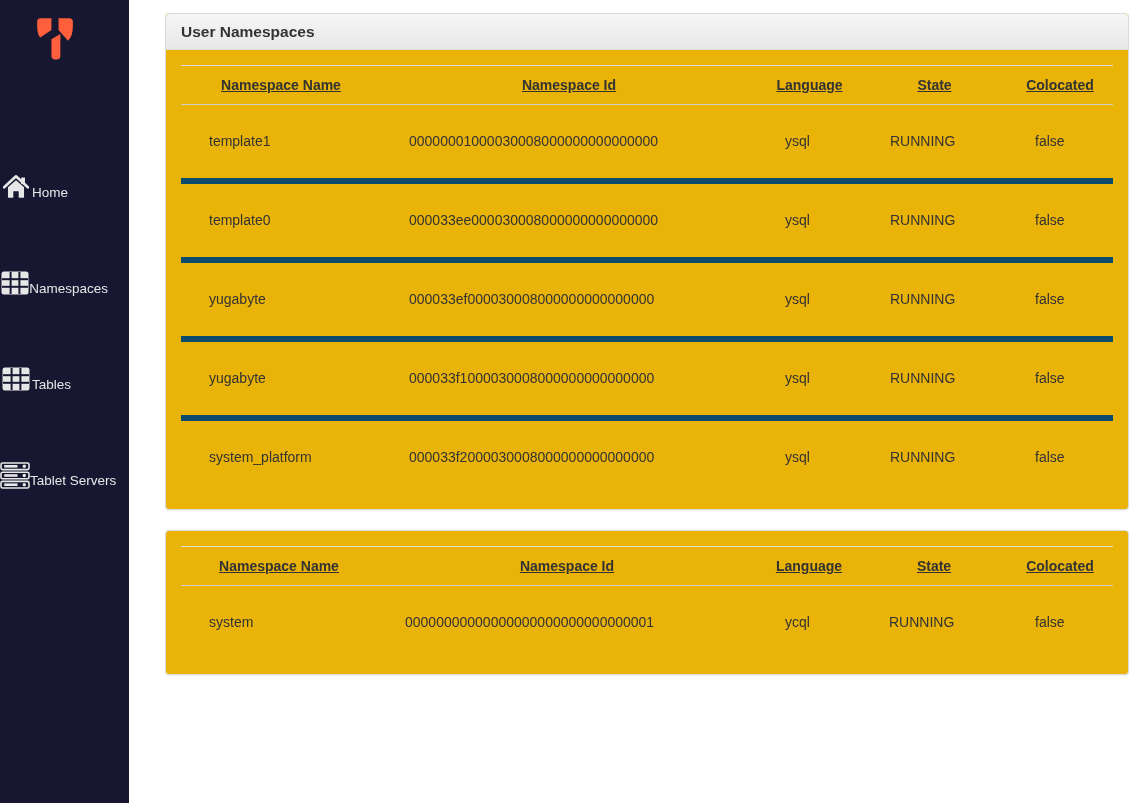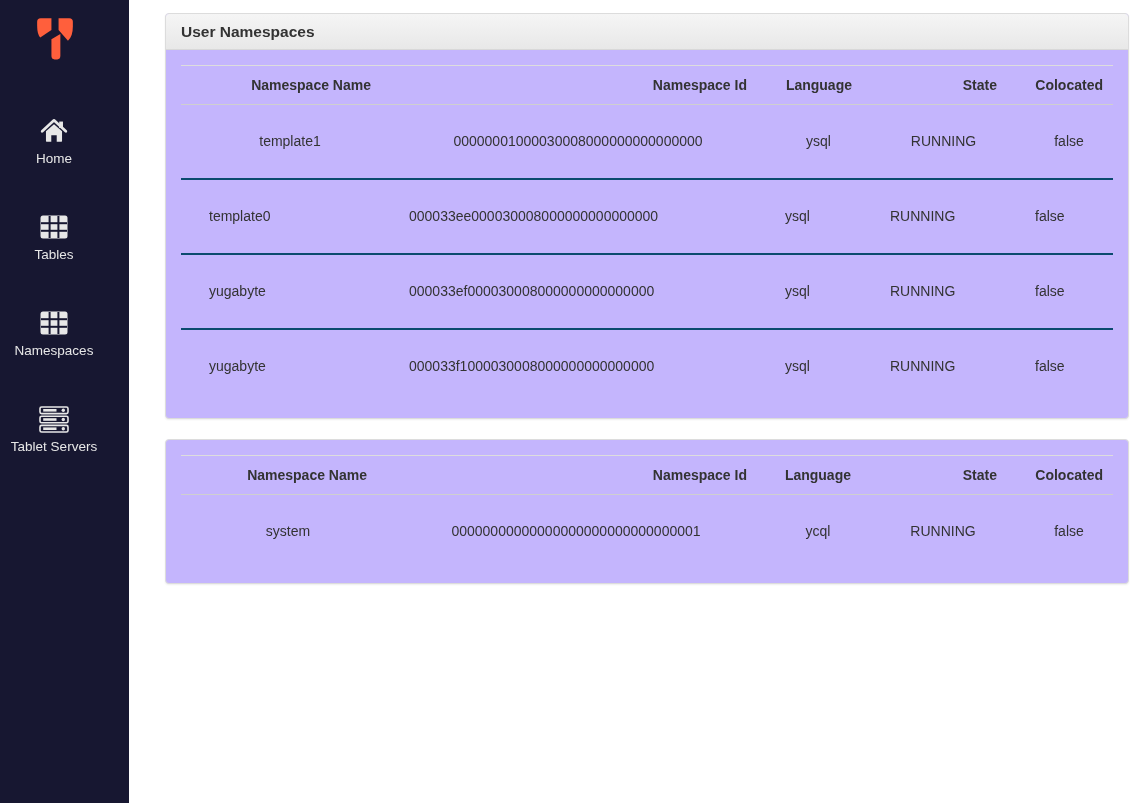--- a/index.html
+++ b/index.html
@@ -15,65 +15,66 @@
   .sidebar {
     position:absolute; left:0; top:0; bottom:0; width:129px;
     background:#171731;
   }
   .logo-link {
     position:absolute; top:13px; left:29px; width:52px; height:50px;
     display:block; cursor:pointer;
   }
   .nav { position:absolute; top:105px; left:0; width:108px; }
   .nav-item {
-    height:96px; display:flex; flex-direction:column; align-items:center;
+    height:96px; display:flex; align-items:flex-end;
     padding-top:12px; cursor:pointer;
   }
   .nav-icon {
     width:32px; height:28px; display:flex; align-items:center; justify-content:center;
   }
   .nav-label {
     margin-top:6px; font-size:13.5px; color:#e7e7e7; white-space:nowrap; line-height:16px;
   }
 
   
   .main { margin-left:129px; padding:13px 10px 0 36px; }
 
   .panel {
-    border:1px solid #dcdcdc; border-radius:4px; background:#c4b5fd;
+    border:1px solid #dcdcdc; border-radius:4px; background:#eab308;
     margin-bottom:20px;
     box-shadow:0 1px 2px rgba(0,0,0,0.07);
   }
   .panel-heading {
     background:linear-gradient(to bottom, #f5f5f5 0%, #e8e8e8 100%);
     border-bottom:1px solid #d8d8d8;
     border-radius:3px 3px 0 0;
     padding:8px 15px;
     font-size:15.5px; font-weight:700; color:#333; line-height:19px;
   }
   .panel-body { padding:15px; }
 
   table {
     width:100%; border-collapse:collapse; table-layout:fixed;
     font-size:14px; color:#333;
   }
   thead th {
-    text-align:right; font-weight:700;
+    text-align:center; font-weight:700;
     padding:9px 10px;
     border-top:1px solid #dddddd;
     border-bottom:1px solid #cfcfcf;
     line-height:20px;
+    text-decoration:underline;
   }
   tbody td {
     padding:26px 10px 27px 28px;
-    border-top:2px solid #0c4a6e;
+    border-top:6px solid #0c4a6e;
     line-height:20px;
     overflow:hidden; white-space:nowrap;
   }
-  tbody tr:first-child td { border-top:none;text-align:center; }
+  tbody tr:first-child td { border-top:none; }
 
   svg { display:block; }
 </style>
 </head>
 <body>
 
 <aside class="sidebar">
 
   <a class="logo-link">
     <span>
@@ -105,36 +106,36 @@
         <svg width="28" height="24" viewBox="0 0 28 24">
           <rect x="0.5" y="0.5" width="27" height="23" rx="2.5" fill="#e7e7e7"></rect>
           <g stroke="#171731" stroke-width="2">
             <line x1="9.6" y1="1" x2="9.6" y2="23"></line>
             <line x1="18.4" y1="1" x2="18.4" y2="23"></line>
             <line x1="1" y1="8.2" x2="27" y2="8.2"></line>
             <line x1="1" y1="15.8" x2="27" y2="15.8"></line>
           </g>
         </svg>
       </span>
-      <span class="nav-label">Tables</span>
+      <span class="nav-label">Namespaces</span>
     </div>
 
     <div class="nav-item">
       <span class="nav-icon">
         <svg width="28" height="24" viewBox="0 0 28 24">
           <rect x="0.5" y="0.5" width="27" height="23" rx="2.5" fill="#e7e7e7"></rect>
           <g stroke="#171731" stroke-width="2">
             <line x1="9.6" y1="1" x2="9.6" y2="23"></line>
             <line x1="18.4" y1="1" x2="18.4" y2="23"></line>
             <line x1="1" y1="8.2" x2="27" y2="8.2"></line>
             <line x1="1" y1="15.8" x2="27" y2="15.8"></line>
           </g>
         </svg>
       </span>
-      <span class="nav-label">Namespaces</span>
+      <span class="nav-label">Tables</span>
     </div>
 
     <div class="nav-item">
       <span class="nav-icon">
         <svg width="30" height="27" viewBox="0 0 30 27">
           <g fill="none" stroke="#e7e7e7">
             <rect x="1" y="1" width="28" height="6.6" rx="1.6" stroke-width="1.6"></rect>
             <rect x="1" y="10.2" width="28" height="6.6" rx="1.6" stroke-width="1.6"></rect>
             <rect x="1" y="19.4" width="28" height="6.6" rx="1.6" stroke-width="1.6"></rect>
             <line x1="4.2" y1="4.3" x2="17.5" y2="4.3" stroke-width="2.6"></line>
@@ -199,20 +200,27 @@
               <td>RUNNING</td>
               <td>false</td>
             </tr>
             <tr>
               <td>yugabyte</td>
               <td>000033f1000030008000000000000000</td>
               <td>ysql</td>
               <td>RUNNING</td>
               <td>false</td>
             </tr>
+            <tr>
+              <td>system_platform</td>
+              <td>000033f2000030008000000000000000</td>
+              <td>ysql</td>
+              <td>RUNNING</td>
+              <td>false</td>
+            </tr>
           </tbody>
       </table>
     </div>
   </section>
 
   <section class="panel">
     <div class="panel-body">
       <table>
         <colgroup>
           <col style="width:196px">

